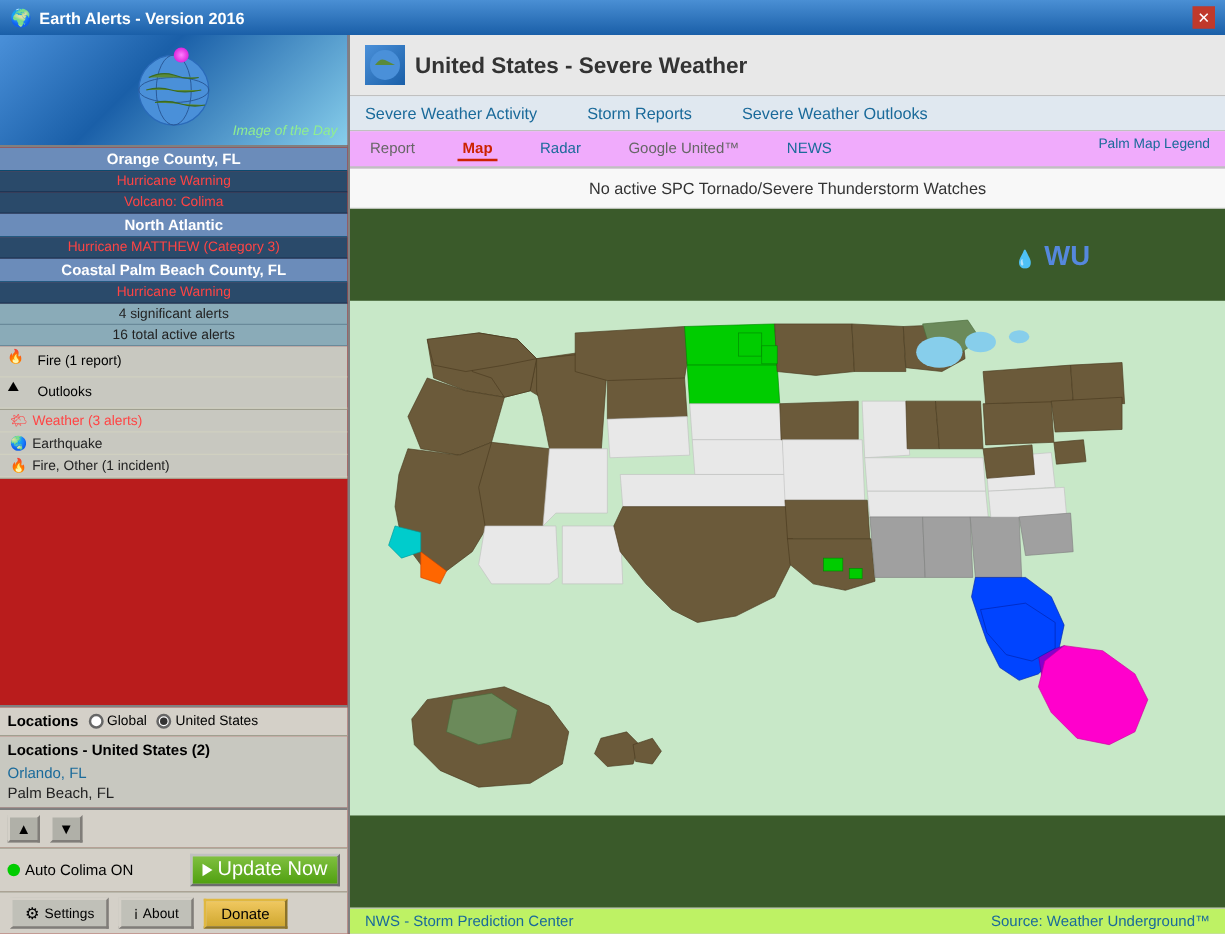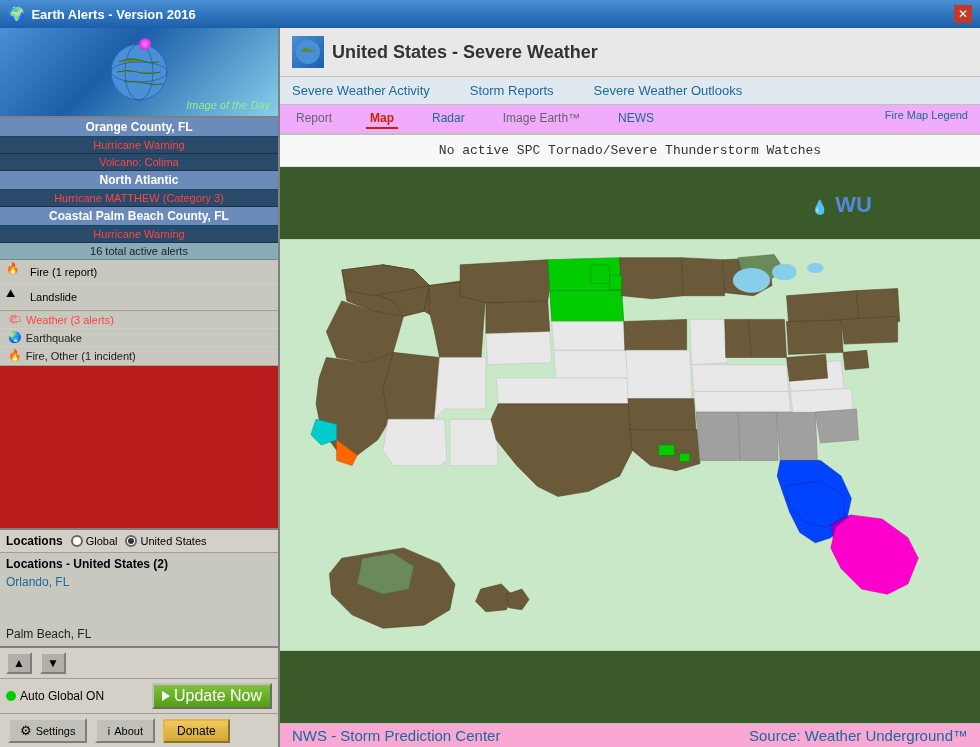--- a/index.html
+++ b/index.html
@@ -191,21 +191,21 @@
       width: 6px; height: 6px;
       background: #333;
       border-radius: 50%;
     }
     #locations-list {
       background: #c8c8c0;
       padding: 4px 6px;
     }
     .locations-title { font-size: 12px; font-weight: bold; margin-bottom: 3px; }
     .location-link { color: #1a6a9a; cursor: pointer; font-size: 12px; display: block; padding: 1px 0; }
-    .location-normal { font-size: 12px; display: block; padding: 1px 0; color: #222; margin-top: 36px; }
+    .location-normal { font-size: 12px; display: block; padding: 1px 0; color: #222; }
 
     
     #bottom-controls {
       background: #d4d0c8;
       border-top: 2px solid #808080;
       padding: 4px 6px;
       display: flex;
       align-items: center;
       gap: 8px;
     }
@@ -336,21 +336,20 @@
     }
 
     
     #tornado-notice {
       background: #f8f8f8;
       text-align: center;
       padding: 8px;
       font-size: 13px;
       color: #333;
       border-bottom: 1px solid #e0e0e0;
-      font-family: Liberation Mono, monospace;
     }
 
     
     #map-container {
       flex: 1;
       background: #3a5a2a;
       position: relative;
       overflow: hidden;
     }
 
@@ -365,27 +364,27 @@
       position: absolute;
       top: 25px;
       right: 108px;
       font-size: 22px;
       font-weight: bold;
       color: #5588cc;
     }
 
     
     #map-bottom-bar {
-      background: #f9a8d4;
+      background: #bef264;
       border-top: 1px solid #c0c0c0;
       padding: 3px 12px;
       display: flex;
       align-items: center;
       justify-content: space-between;
-      font-size: 15px;
+      font-size: 12px;
     }
     .nws-link { color: #1a6a9a; cursor: pointer; }
     .wu-source { color: #666; }
     .wu-source span { color: #1a6a9a; margin-top: 20px; }
 
     
     .state-default { fill: #6b5a3a; stroke: #4a3a20; stroke-width: 0.5; }
     .state-white { fill: #e8e8e8; stroke: #c0c0c0; stroke-width: 0.5; }
     .state-gray { fill: #a0a0a0; stroke: #808080; stroke-width: 0.5; }
     .state-green { fill: #00cc00; stroke: #008800; stroke-width: 0.5; }
@@ -424,30 +423,31 @@
       <div class="alert-item">Hurricane Warning</div>
 
       <div class="alert-item">Volcano: Colima</div>
 
       <div class="alert-group-header">North Atlantic</div>
       <div class="alert-item">Hurricane MATTHEW (Category 3)</div>
 
       <div class="alert-group-header">Coastal Palm Beach County, FL</div>
       <div class="alert-item">Hurricane Warning</div>
 
+      <div class="info-row">4 significant alerts</div>
       <div class="info-row">16 total active alerts</div>
 
       <div class="incident-section">
         <div class="incident-item">
           <span class="incident-icon">🔥</span>
           <span>Fire (1 report)</span>
         </div>
         <div class="incident-item">
           <span class="incident-icon">⛰</span>
-          <span>Landslide</span>
+          <span>Outlooks</span>
         </div>
       </div>
 
       <div class="location-section">
         <div class="location-item highlighted">
           <span style="margin-right:4px;">🌤</span>
           <span>Weather (3 alerts)</span>
         </div>
         <div class="location-item normal">
           <span style="margin-right:4px;">🌏</span>
@@ -481,21 +481,21 @@
     </div>
 
     <div id="bottom-controls">
       <button class="arrow-btn">▲</button>
       <button class="arrow-btn">▼</button>
     </div>
 
     <div id="auto-update-bar">
       <div class="auto-update-left">
         <div class="green-dot"></div>
-        <span>Auto Global ON</span>
+        <span>Auto Colima ON</span>
       </div>
       <button class="update-now-btn">
         <div class="play-triangle"></div>
         <span>Update Now</span>
       </button>
     </div>
 
     <div id="action-bar">
       <button class="settings-btn">
         <span class="gear-icon">⚙</span>
@@ -527,23 +527,23 @@
     <div id="nav-tabs">
       <span class="nav-tab">Severe Weather Activity</span>
       <span class="nav-tab">Storm Reports</span>
       <span class="nav-tab">Severe Weather Outlooks</span>
     </div>
 
     <div id="sub-tabs">
       <span class="sub-tab">Report</span>
       <span class="sub-tab active">Map</span>
       <span class="sub-tab blue">Radar</span>
-      <span class="sub-tab">Image Earth™</span>
+      <span class="sub-tab">Google United™</span>
       <span class="sub-tab blue">NEWS</span>
-      <span class="show-legend">Fire Map Legend</span>
+      <span class="show-legend">Palm Map Legend</span>
     </div>
 
     <div id="tornado-notice">No active SPC Tornado/Severe Thunderstorm Watches</div>
 
     <div id="map-container">
       <svg id="us-map-svg" viewBox="0 0 680 400" preserveAspectRatio="xMidYMid meet">
 
         <rect width="680" height="400" class="ocean-bg"></rect>
 
         <polygon points="60,30 100,25 130,30 145,45 140,70 120,75 90,70 65,60" class="state-default"></polygon>

